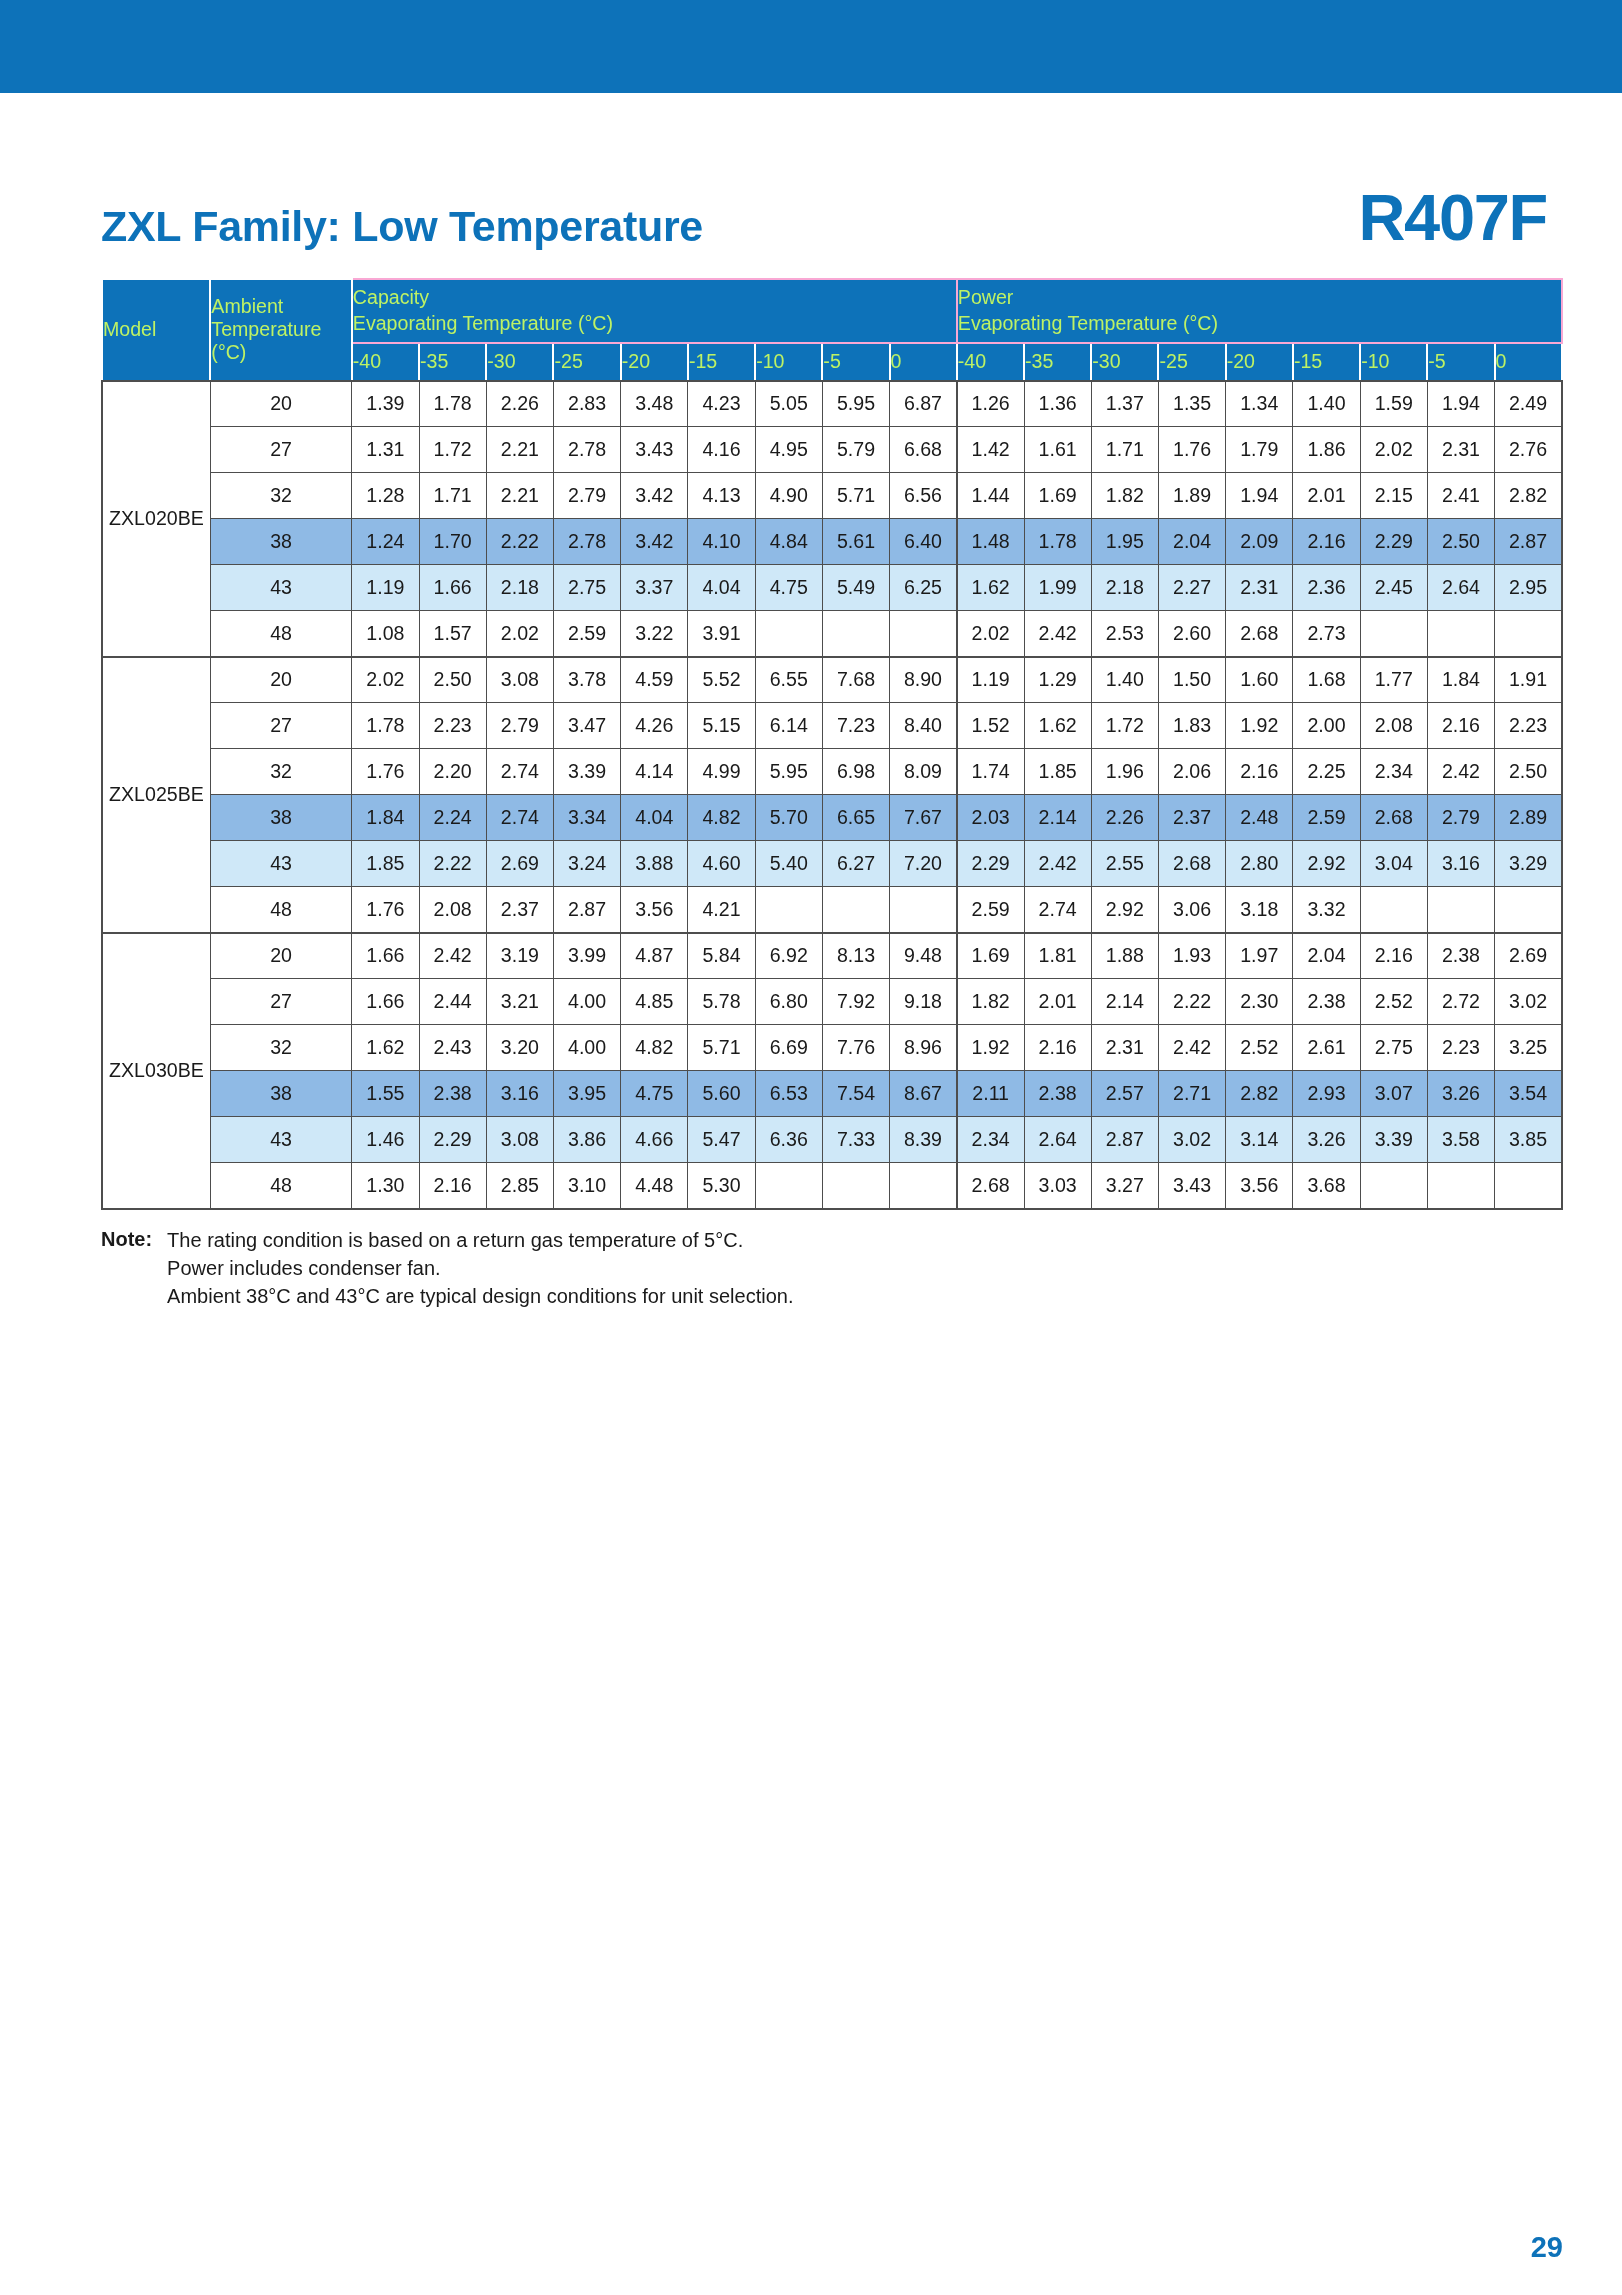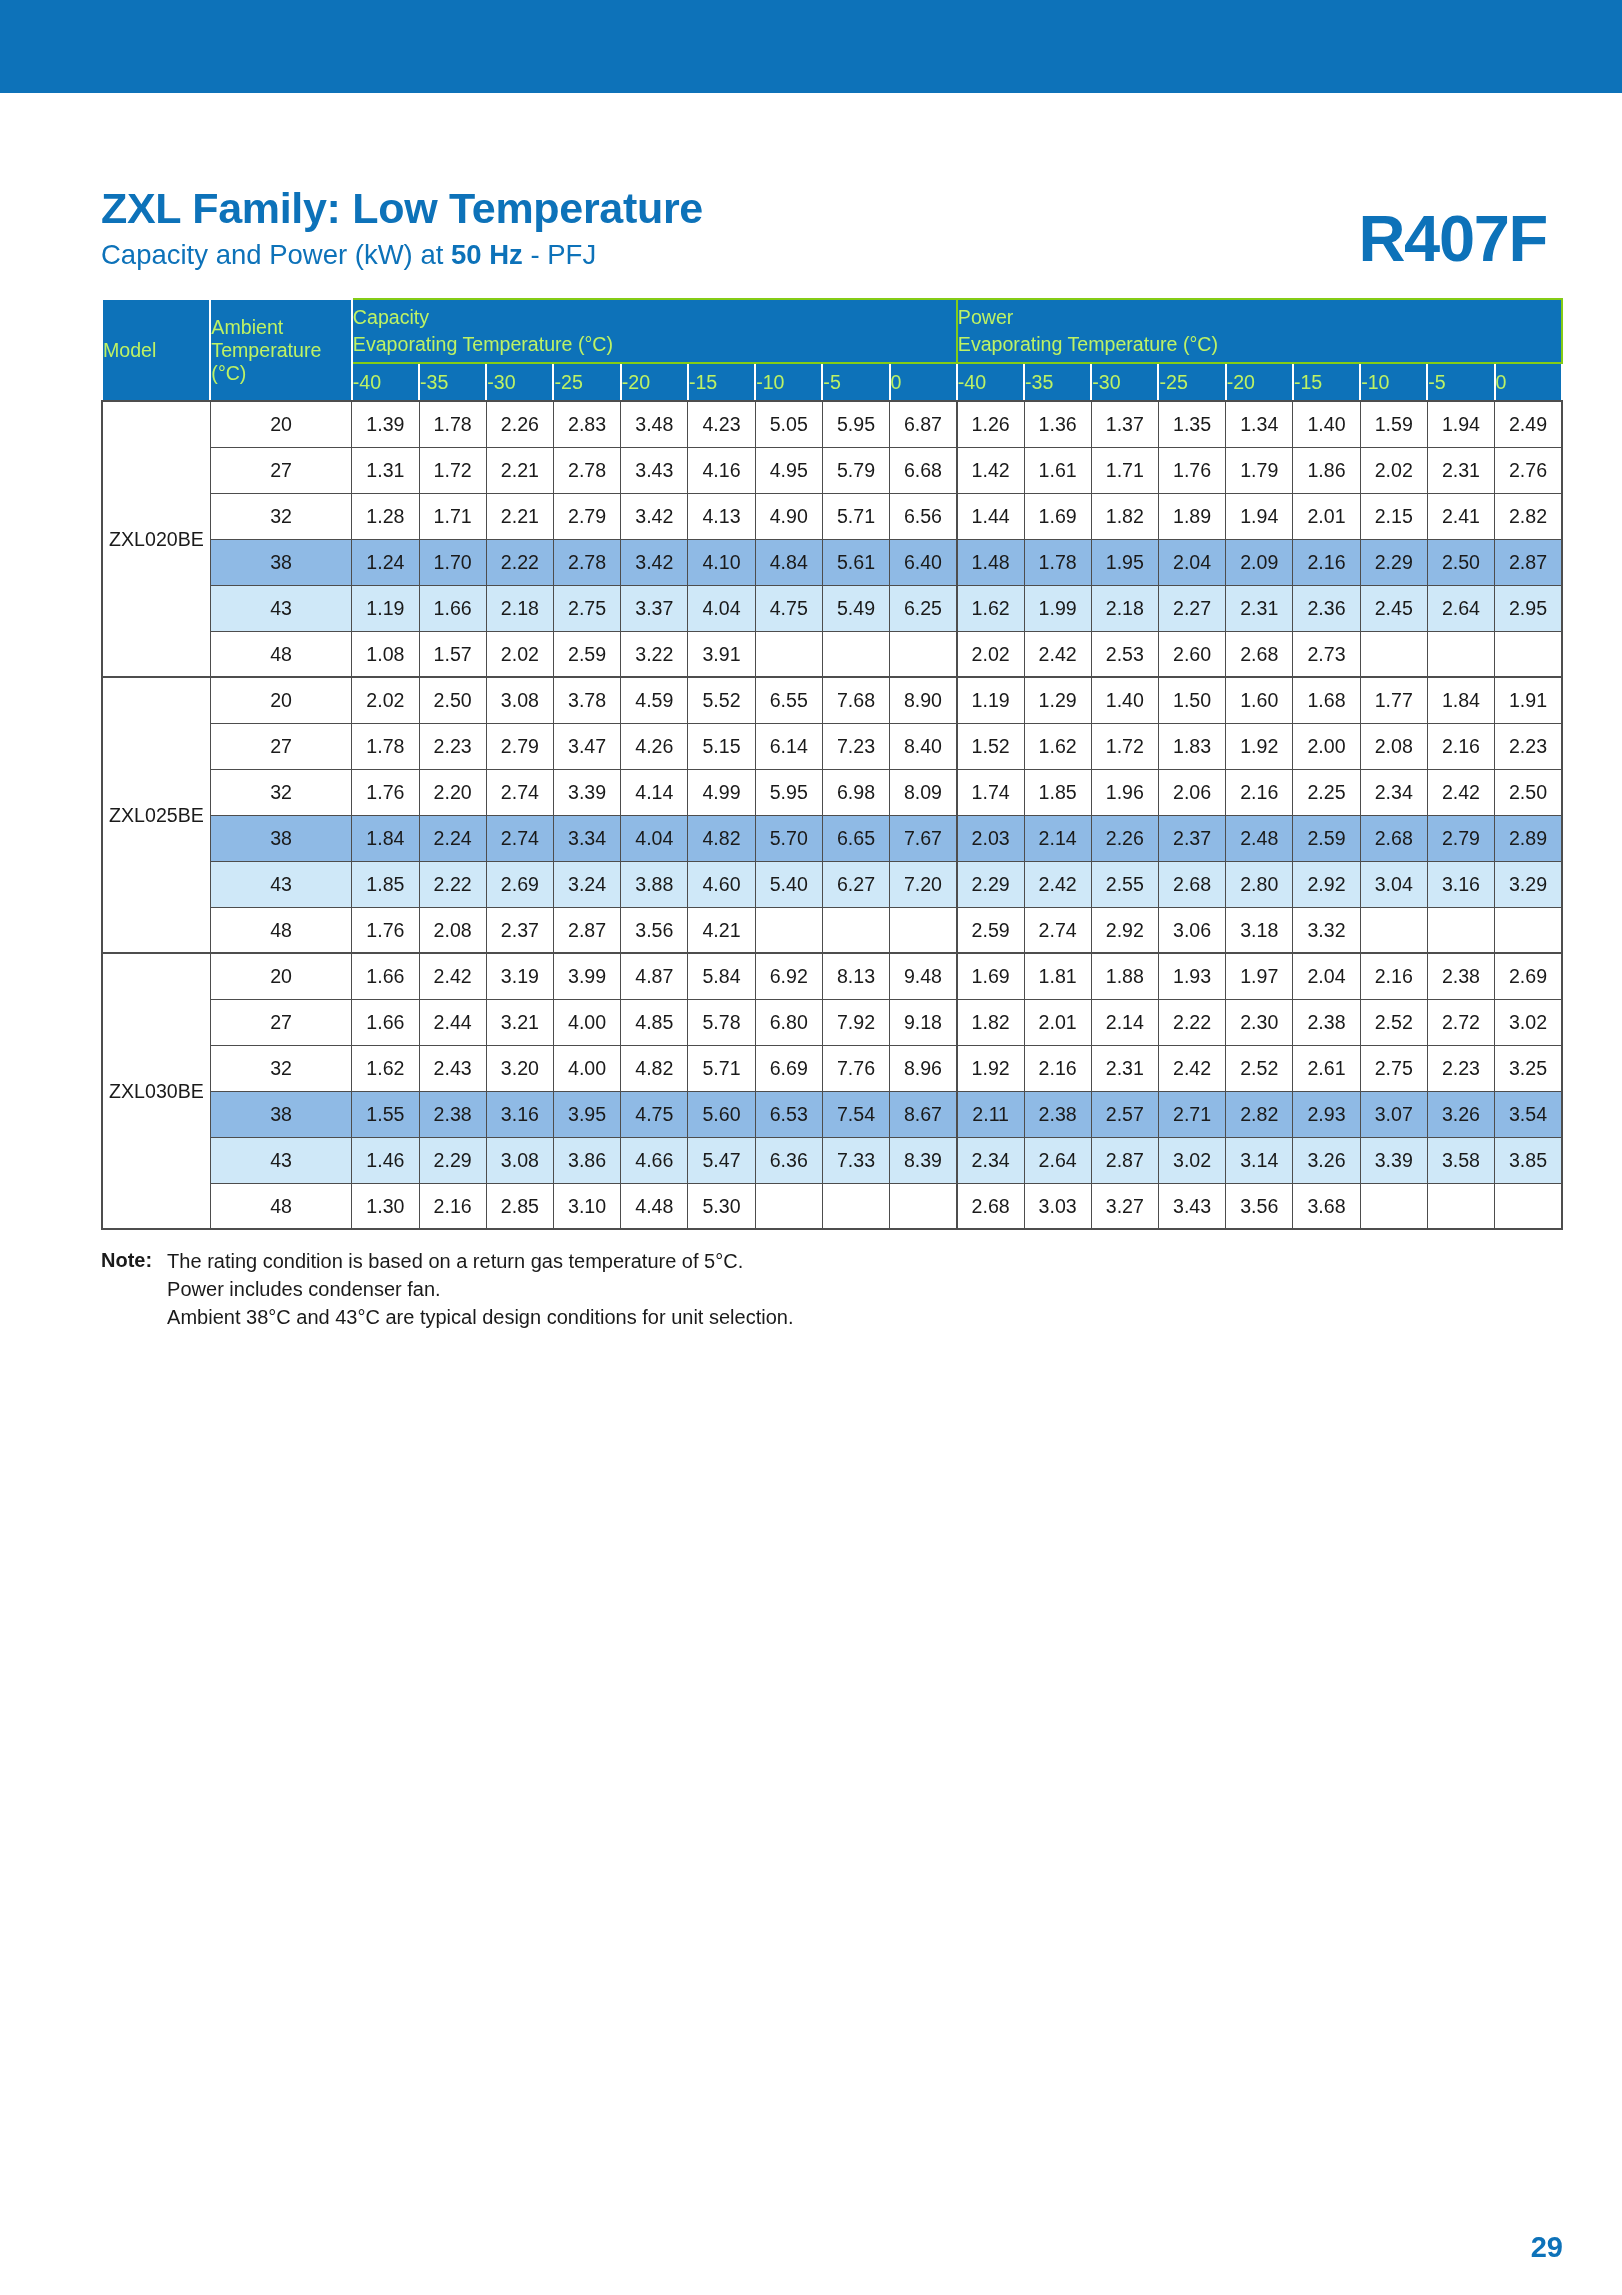--- a/index.html
+++ b/index.html
@@ -64,21 +64,21 @@
   .data-table col.c-ambient{width:141px;}
   .data-table col.c-val{width:67px;}
   thead th{
     background:var(--header-bar);
     color:#bef264;
     font-weight:normal;
     font-size:19.6px;
     text-align:left;
     vertical-align:middle;
   }
-  .th-row1 th{height:64px;border:2px solid #84cc16;}
+  .th-row1 th{height:64px;border:2px solid #f9a8d4;}
   .th-row2 th{height:38px;border:2px solid #ffffff;border-bottom:2px solid var(--grid);}
   th.th-span{border:2px solid #ffffff;border-bottom:2px solid var(--grid);}
   th.ambient-h{white-space:pre-line;line-height:1.18;}
   .group-hdr-line1{font-size:19.6px;margin-bottom:3.9px;}
   .group-hdr-line2{font-size:19.6px;}
   tbody td{
     border:1.3px solid var(--grid);
     height:46px;
     font-size:19.6px;
     text-align:center;
@@ -112,21 +112,20 @@
 </head>
 <body>
 
 <div class="page">
   <div class="top-bar"></div>
 
   <div class="content">
     <div class="header-row">
       <div class="title-block">
         <h1 class="title">ZXL Family: Low Temperature</h1>
-        <div class="subtitle"><span>Capacity and Power (kW) at </span><span class="bold">50 Hz</span><span> - PFJ</span></div>
       </div>
       <div class="badge">R407F</div>
     </div>
 
     <table class="data-table">
       <colgroup>
         <col class="c-model">
           <col class="c-ambient">
         <col class="c-val">
           <col class="c-val">

